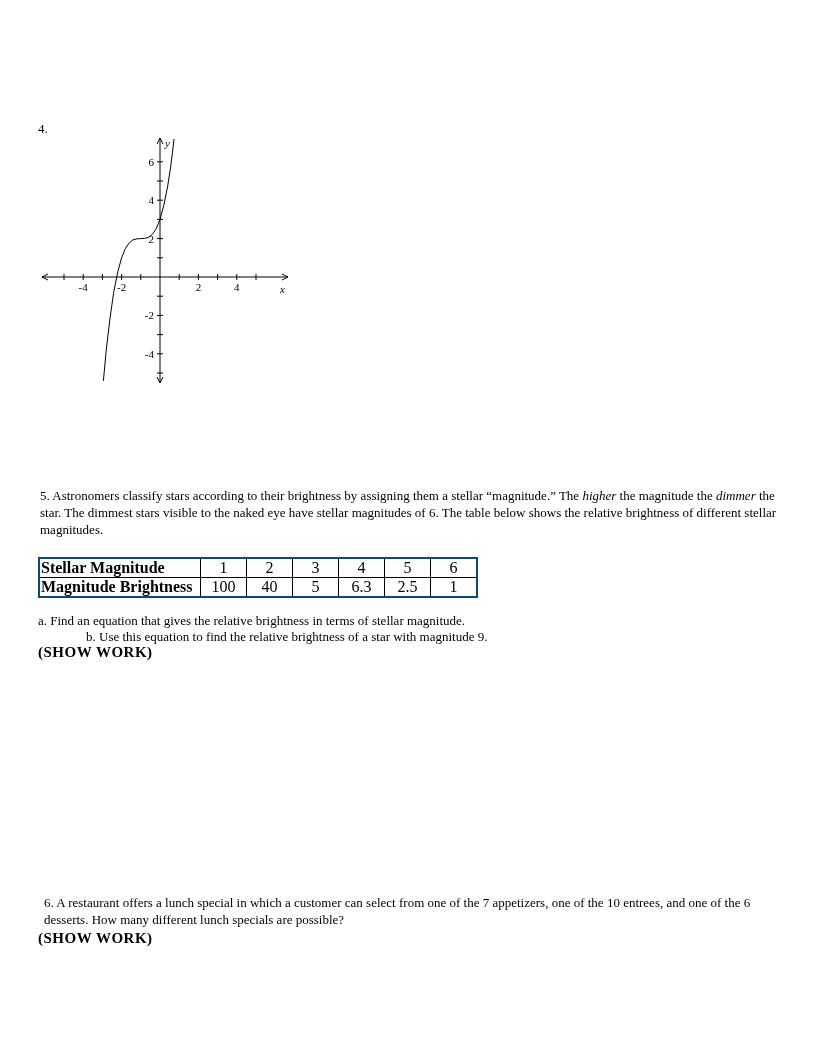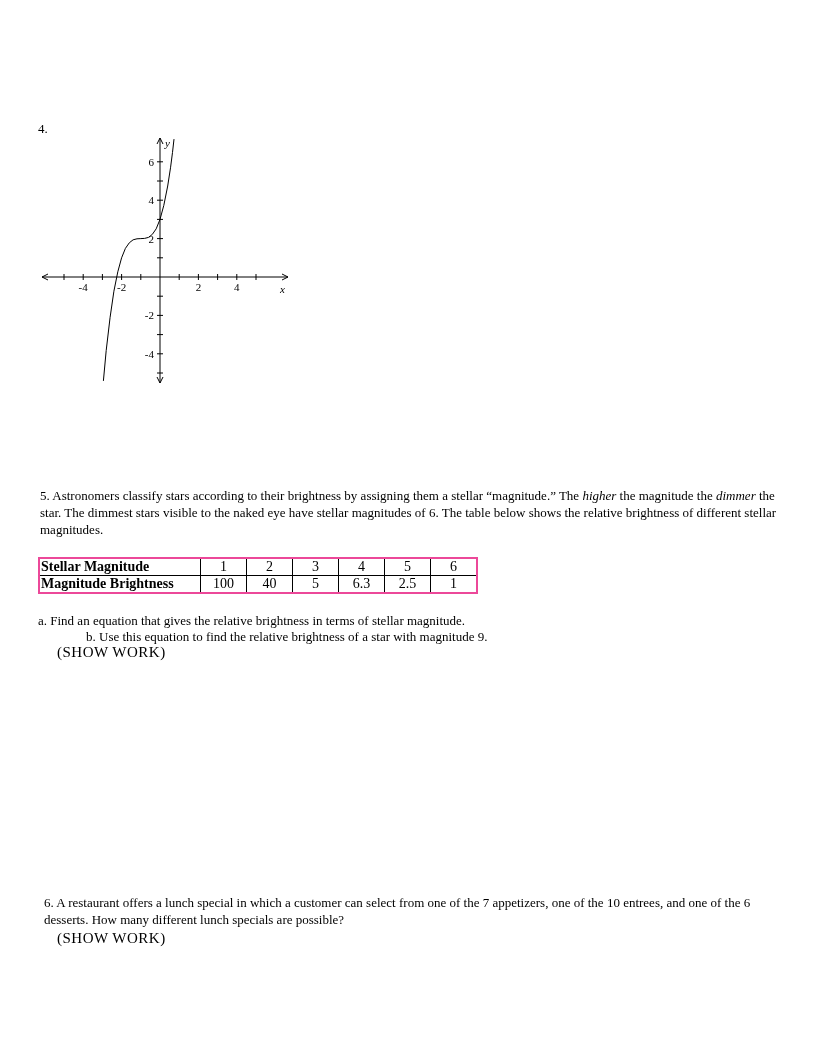--- a/index.html
+++ b/index.html
@@ -14,29 +14,28 @@
   }
   .abs { position: absolute; }
   .bodytext {
     font-size: 13px;
     line-height: 17px;
     width: 752px;
   }
   .num-label { font-size: 13px; }
   .showwork {
     font-size: 15px;
-    font-weight: normal;
+    font-weight: bold;
     letter-spacing: 0.5px;
-    margin-left: 19px;
   }
   em { font-style: italic; }
   table.data-table {
     border-collapse: collapse;
-    border: 2px solid #ec4899;
-    font-size: 14px;
+    border: 2px solid #0c4a6e;
+    font-size: 16px;
   }
   table.data-table td {
     border: 1px solid #000;
     height: 16px;
     padding: 0 1px;
     text-align: center;
     vertical-align: middle;
   }
   table.data-table td.rowlabel {
     width: 158px;

